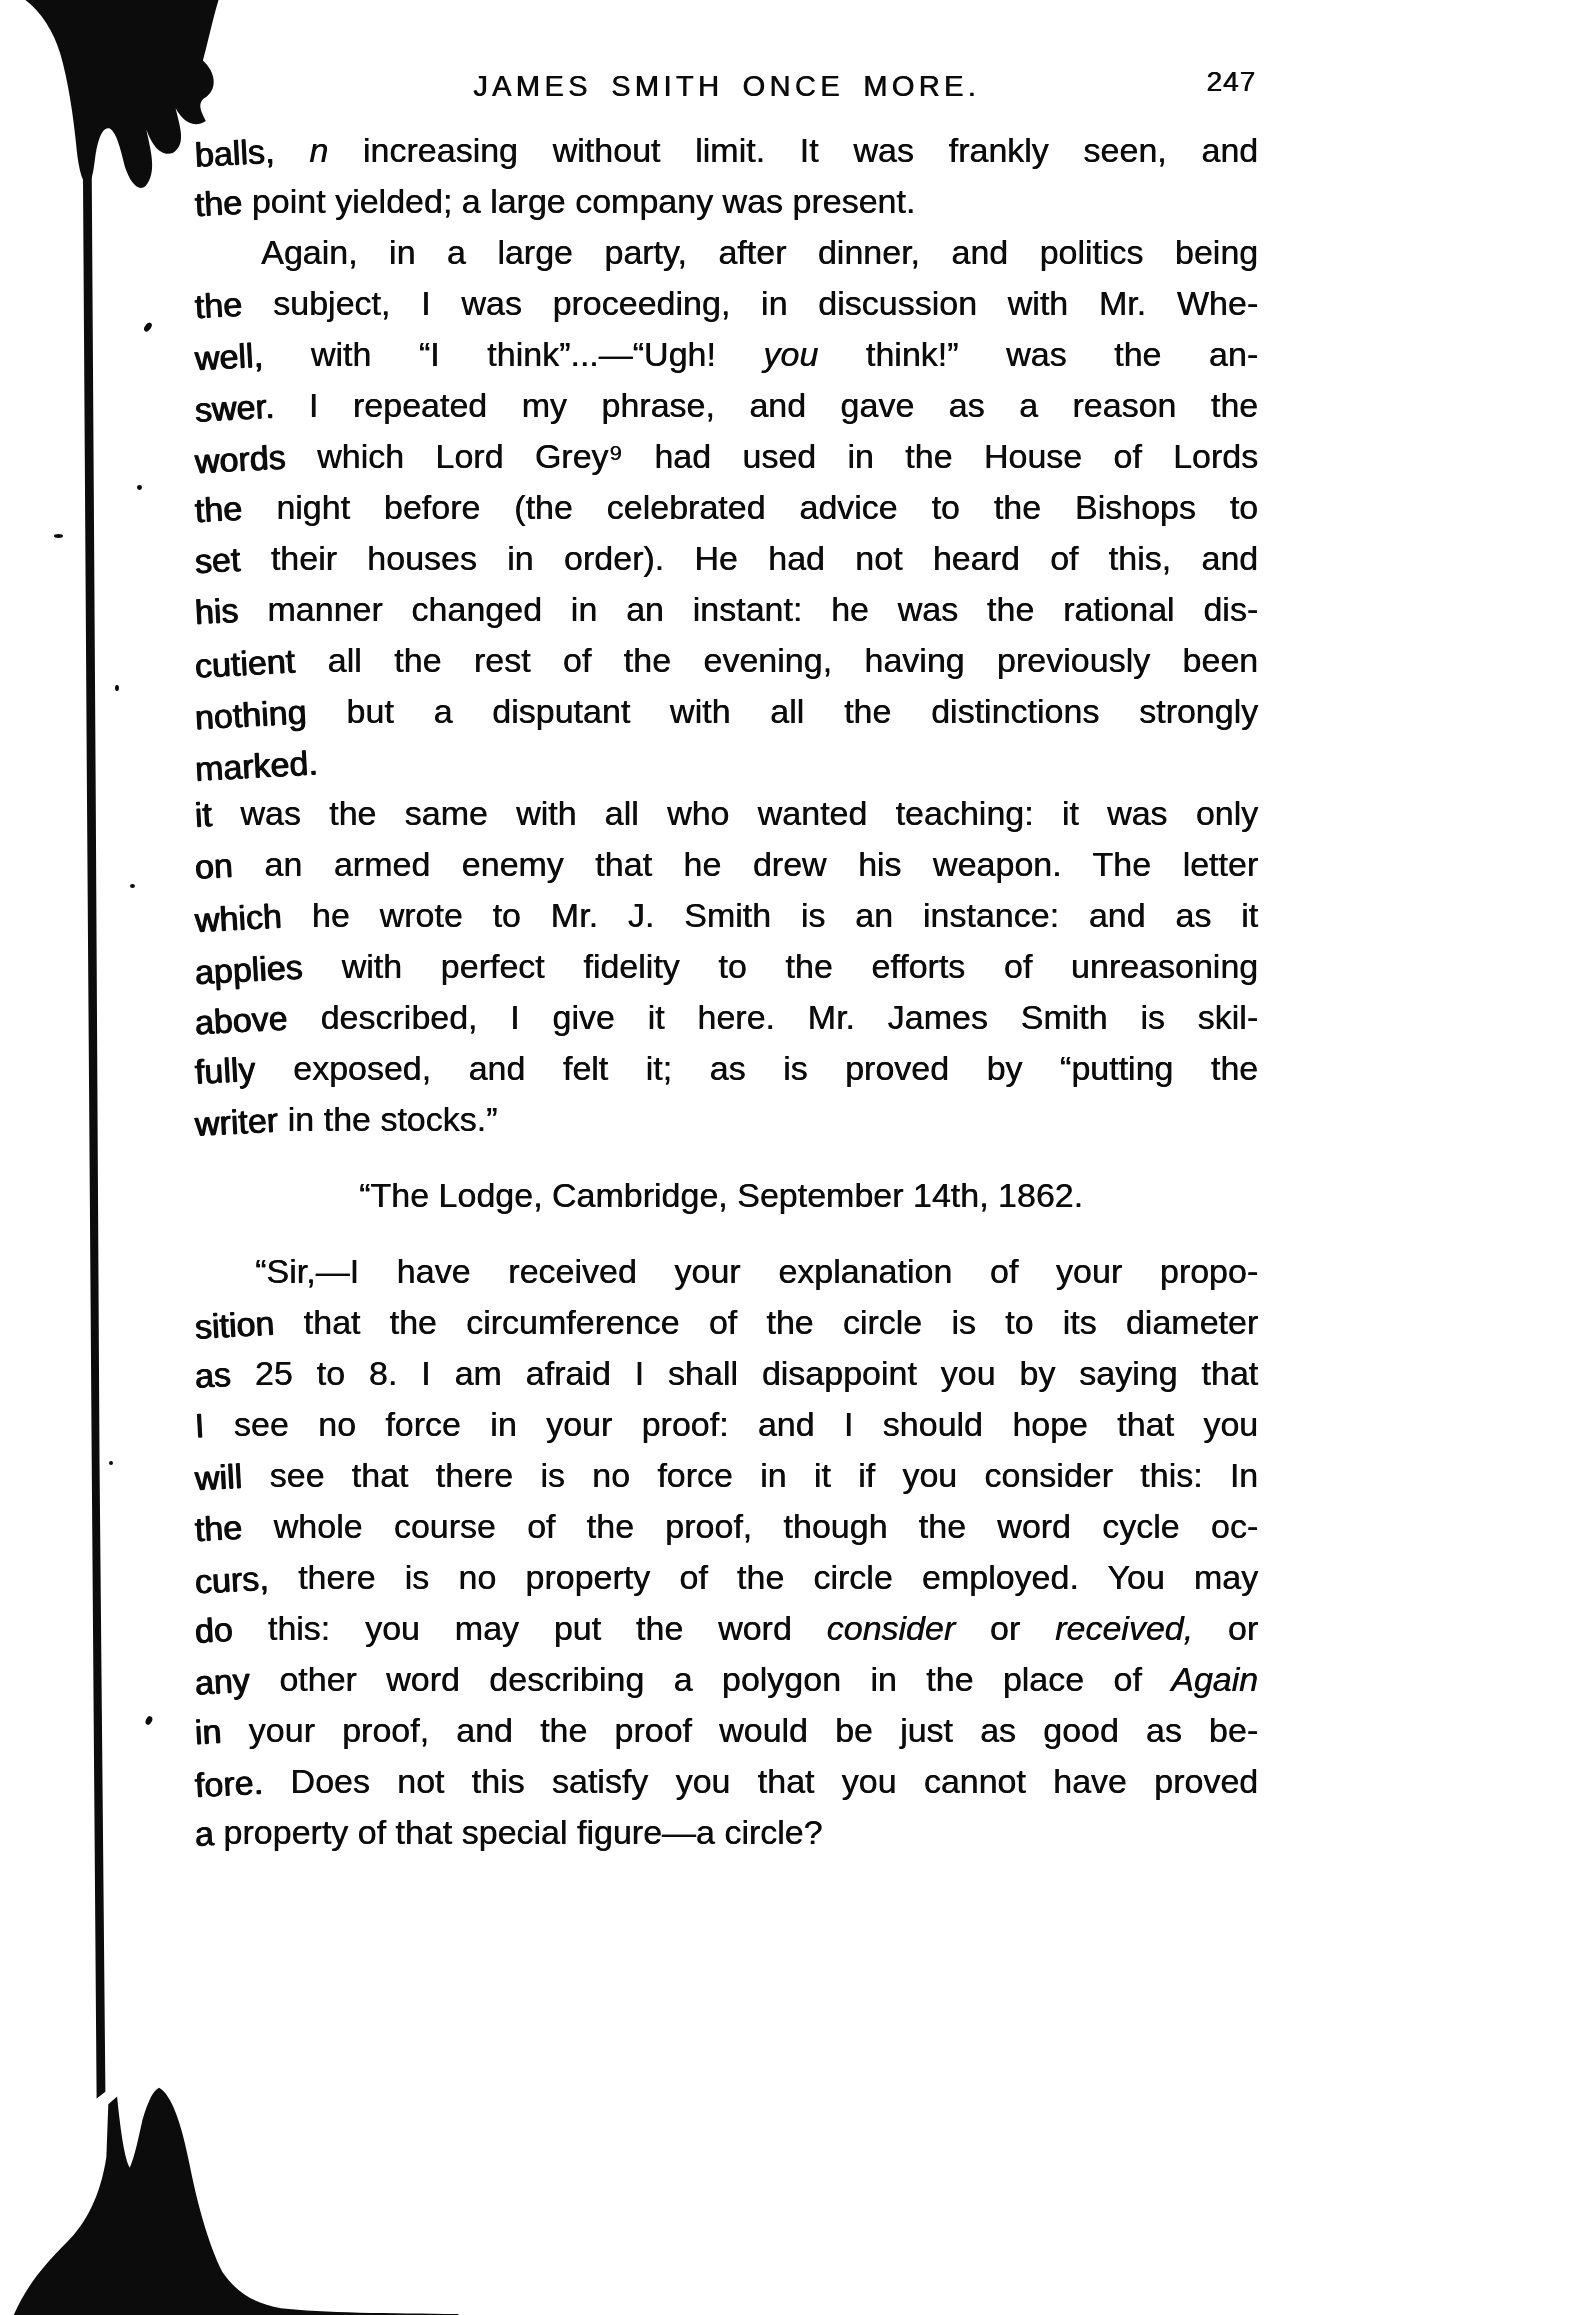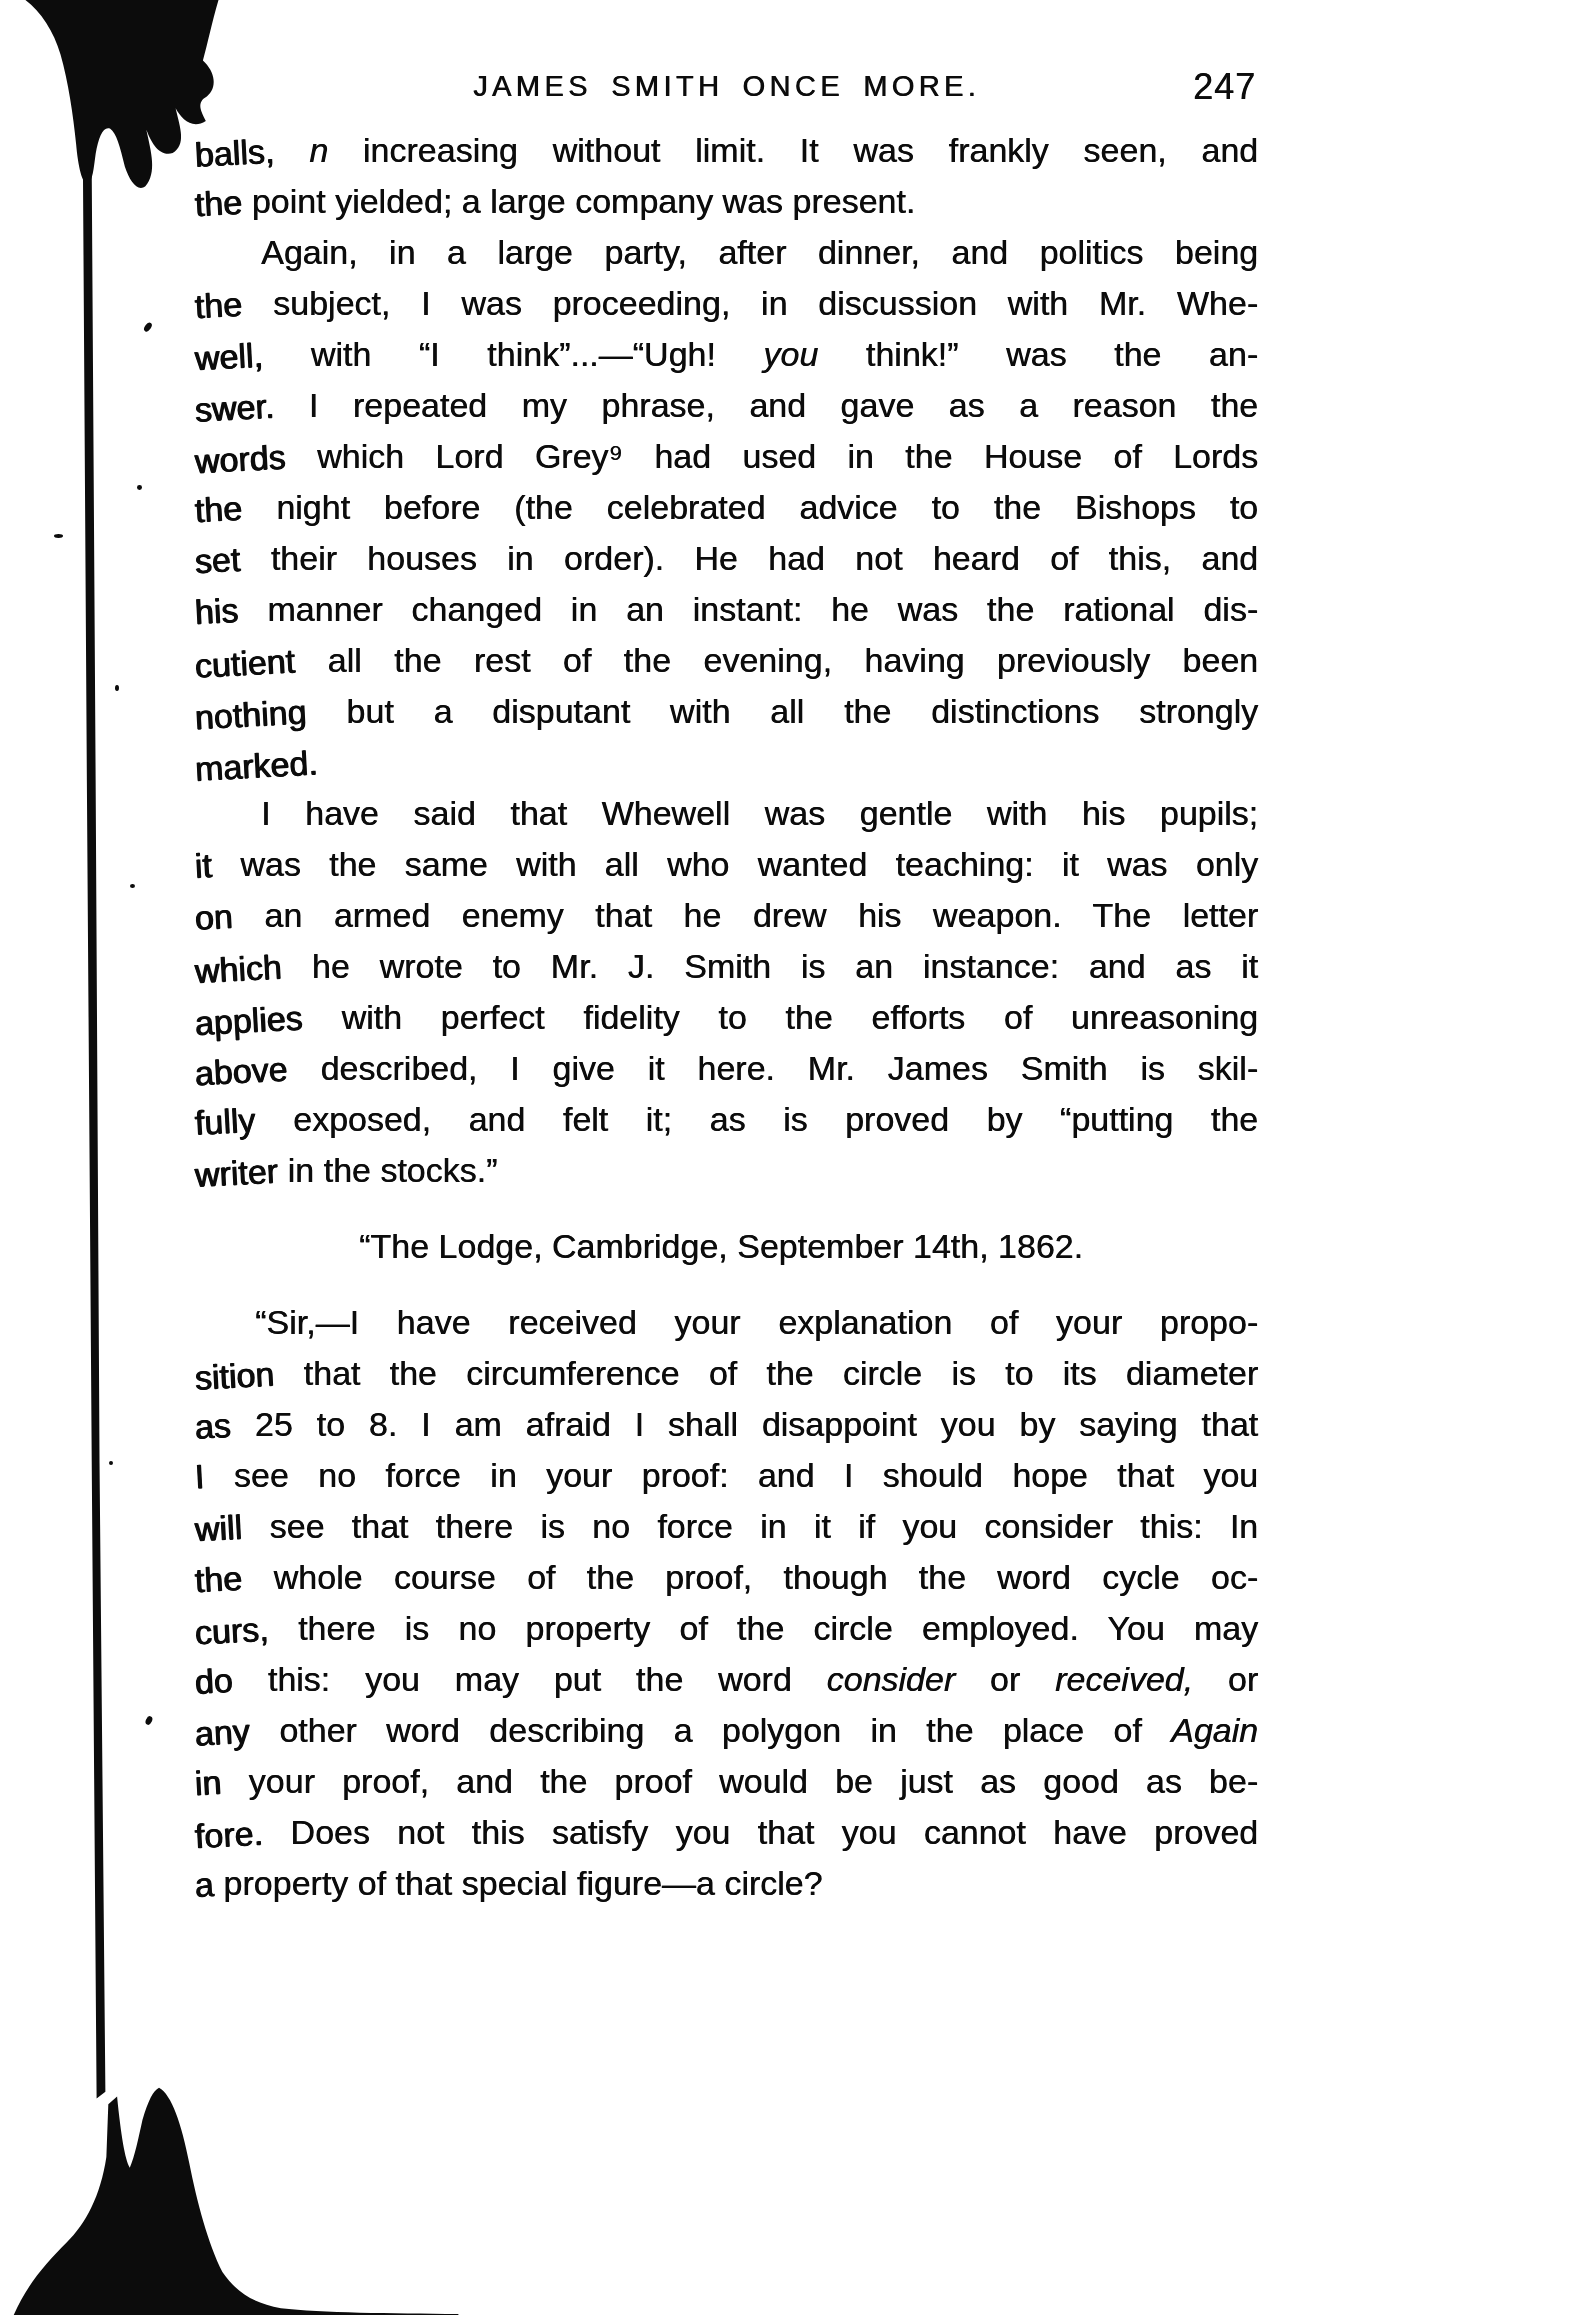--- a/index.html
+++ b/index.html
@@ -27,21 +27,21 @@
   }
   .running-title {
     text-align: center;
     font-size: 29px;
     letter-spacing: 4.4px;
     word-spacing: 6.8px;
     text-shadow: 0.7px 0.4px 0 currentColor;
   }
   .page-number {
     position: absolute; right: 2px; top: -3.9px;
-    font-size: 36px;
+    font-size: 28px;
     letter-spacing: 1px;
     text-shadow: 0.6px 0.3px 0 currentColor;
   }
   .textblock {
     position: absolute; left: 195px; top: 125px;
     width: 1063px;
     font-size: 34px;
     line-height: 51px;
     text-shadow: 0.5px 0.3px 0 currentColor;
   }
@@ -127,21 +127,20 @@
     <div class="line flush"><span class="gw">the</span> subject, I was proceeding, in discussion with Mr. Whe-</div>
     <div class="line flush rich"><span class="gw">well,</span> with “I think”...—“Ugh! <i>you</i> think!” was the an-</div>
     <div class="line flush"><span class="gw">swer.</span>  I repeated my phrase, and gave as a reason the</div>
     <div class="line flush"><span class="gw">words</span> which Lord Grey⁹ had used in the House of Lords</div>
     <div class="line flush"><span class="gw">the</span> night before (the celebrated advice to the Bishops to</div>
     <div class="line flush"><span class="gw">set</span> their houses in order).  He had not heard of this, and</div>
     <div class="line flush"><span class="gw">his</span> manner changed in an instant: he was the rational dis-</div>
     <div class="line flush"><span class="gw">cutient</span> all the rest of the evening, having previously been</div>
     <div class="line flush"><span class="gw">nothing</span> but a disputant with all the distinctions strongly</div>
     <div class="line flush last"><span class="gw">marked.</span></div>
-    <div class="line indent">I have said that Whewell was gentle with his pupils;</div>
     <div class="line flush"><span class="gw">it</span> was the same with all who wanted teaching: it was only</div>
     <div class="line flush"><span class="gw">on</span> an armed enemy that he drew his weapon.  The letter</div>
     <div class="line flush"><span class="gw">which</span> he wrote to Mr. J. Smith is an instance: and as it</div>
     <div class="line flush"><span class="gw">applies</span> with perfect fidelity to the efforts of unreasoning</div>
     <div class="line flush"><span class="gw">above</span> described, I give it here.  Mr. James Smith is skil-</div>
     <div class="line flush"><span class="gw">fully</span> exposed, and felt it; as is proved by “putting the</div>
     <div class="line flush last"><span class="gw">writer</span> in the stocks.”</div>
 
     <div class="dateline">“The Lodge, Cambridge, September 14th, 1862.</div>
 

